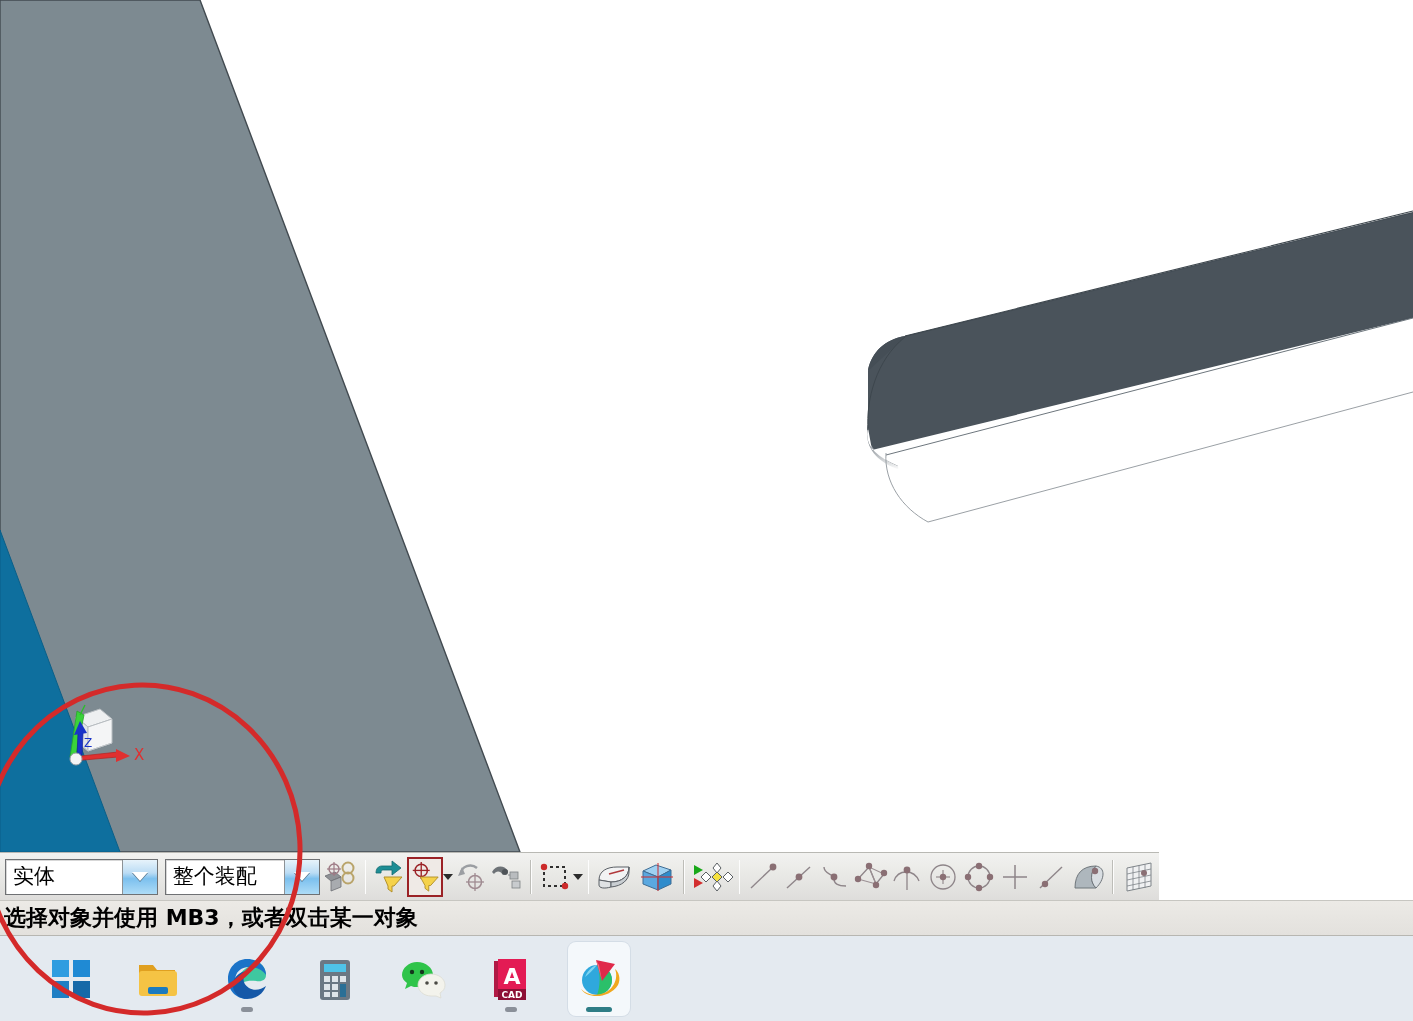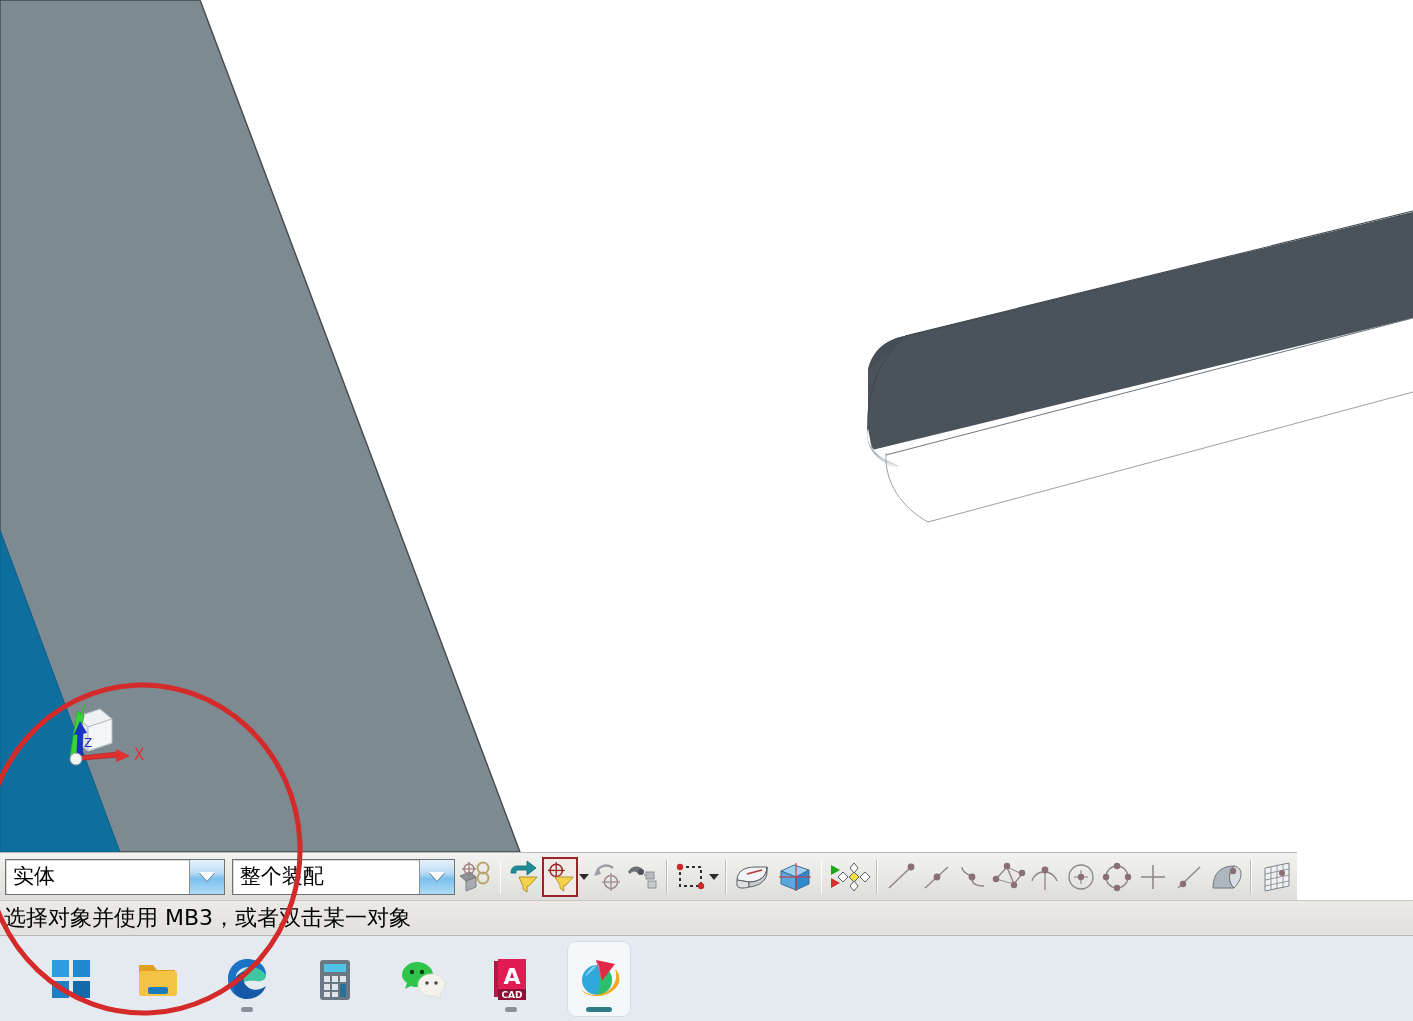--- a/index.html
+++ b/index.html
@@ -22,21 +22,21 @@
     width: 1413px; height: 852px;
     background: #ffffff;
     overflow: hidden;
   }
   #viewport svg { display: block; }
 
   
   #selbar {
     position: absolute;
     left: 0; top: 852px;
-    width: 1297px; height: 48px;
+    width: 1159px; height: 48px;
     background: linear-gradient(to bottom,#f2f2f0 0%, #e9e9e6 45%, #dedddb 100%);
     border-top: 1px solid #b9b9b4;
     box-sizing: border-box;
     display: flex;
     align-items: center;
   }
   .combo {
     position: relative;
     height: 36px;
     background: #ffffff;
@@ -109,21 +109,21 @@
     left: 0; top: 900px;
     width: 1413px; height: 36px;
     background: linear-gradient(to bottom,#eceae6 0%, #e3e1dd 100%);
     border-top: 1px solid #c7c6c1;
     border-bottom: 1px solid #b7b6b1;
     box-sizing: border-box;
     display: flex; align-items: center;
   }
   #status-text {
     font-size: 22px;
-    font-weight: normal;
+    font-weight: bold;
     color: #000000;
     padding-left: 4px;
     font-family: "DejaVu Sans","Liberation Sans", sans-serif;
     white-space: nowrap;
   }
 
   
   #taskbar {
     position: absolute;
     left: 0; top: 936px;

